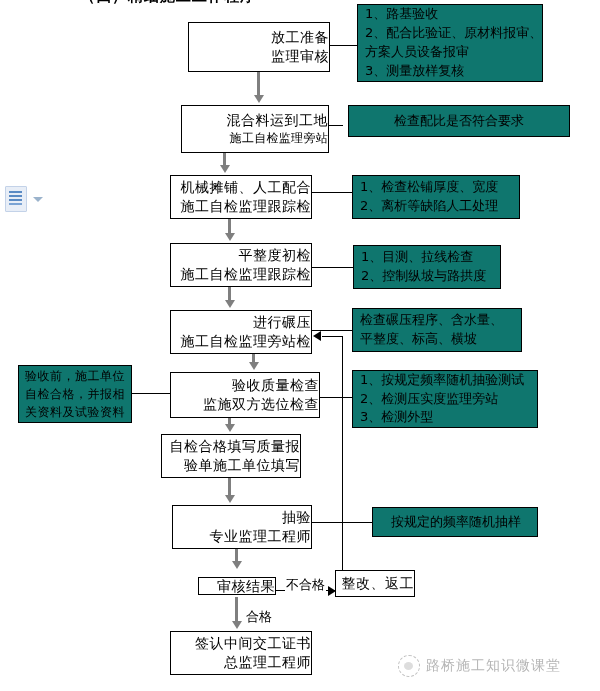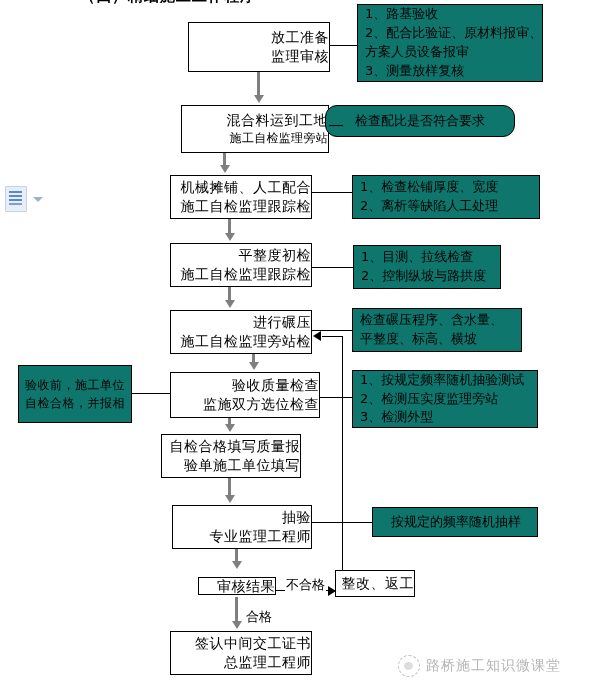--- a/index.html
+++ b/index.html
@@ -152,42 +152,43 @@
     <span class="l1">总监理工程师</span>
   </div>
 
   <div class="note" style="left:357px;top:4px;width:186px;height:78px;">
     <span class="li">1、路基验收</span>
     <span class="li">2、配合比验证、原材料报审、</span>
     <span class="li">方案人员设备报审</span>
     <span class="li">3、测量放样复核</span>
   </div>
 
-  <div class="note center" style="left:325px;top:105px;width:190px;height:32px;border-radius:12px;">
+  <div class="note center" style="left:348px;top:105px;width:222px;height:32px;">
     <span class="li">检查配比是否符合要求</span>
   </div>
 
-  <div class="note" style="left:352px;top:175px;width:188px;height:44px;">
+  <div class="note" style="left:352px;top:175px;width:168px;height:44px;">
     <span class="li">1、检查松铺厚度、宽度</span>
     <span class="li">2、离析等缺陷人工处理</span>
   </div>
 
   <div class="note" style="left:353px;top:245px;width:148px;height:44px;">
     <span class="li">1、目测、拉线检查</span>
     <span class="li">2、控制纵坡与路拱度</span>
   </div>
 
   <div class="note" style="left:352px;top:308px;width:170px;height:44px;">
     <span class="li">检查碾压程序、含水量、</span>
     <span class="li">平整度、标高、横坡</span>
   </div>
 
   <div class="note center small" style="left:18px;top:365px;width:114px;height:58px;">
     <span class="li">验收前，施工单位</span>
     <span class="li">自检合格，并报相</span>
+    <span class="li">关资料及试验资料</span>
   </div>
 
   <div class="note" style="left:352px;top:370px;width:186px;height:58px;">
     <span class="li">1、按规定频率随机抽验测试</span>
     <span class="li">2、检测压实度监理旁站</span>
     <span class="li">3、检测外型</span>
   </div>
 
   <div class="note center" style="left:372px;top:507px;width:166px;height:30px;padding-left:9px;">
     <span class="li">按规定的频率随机抽样</span>

